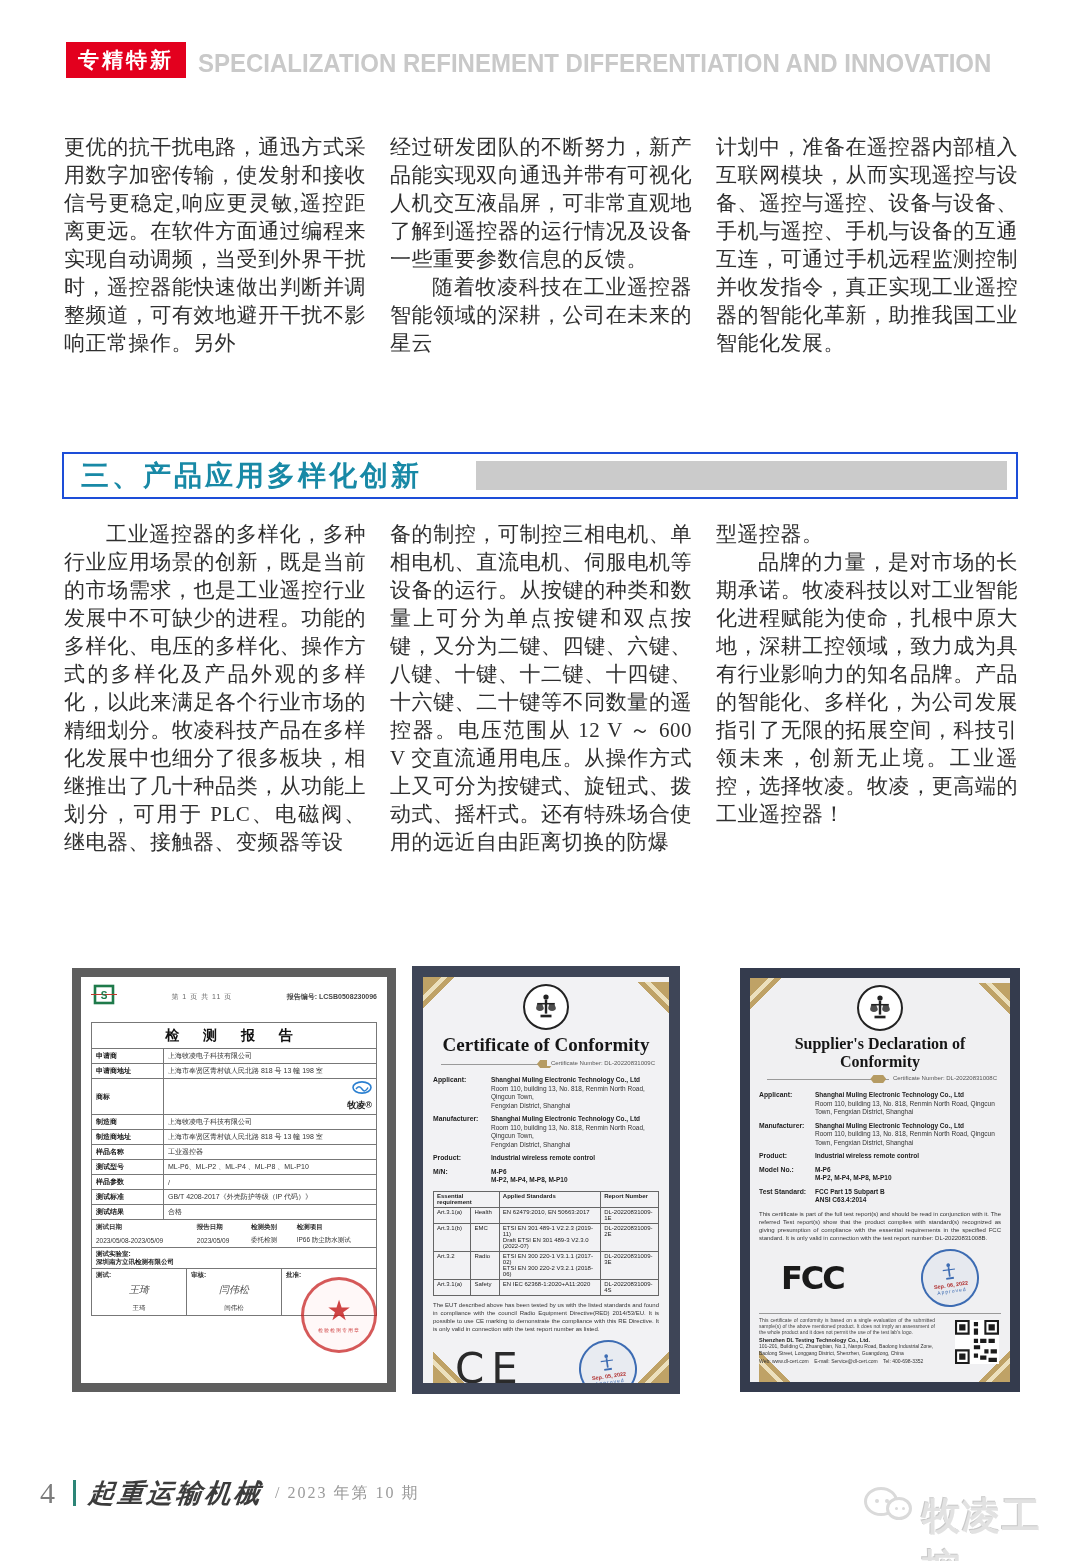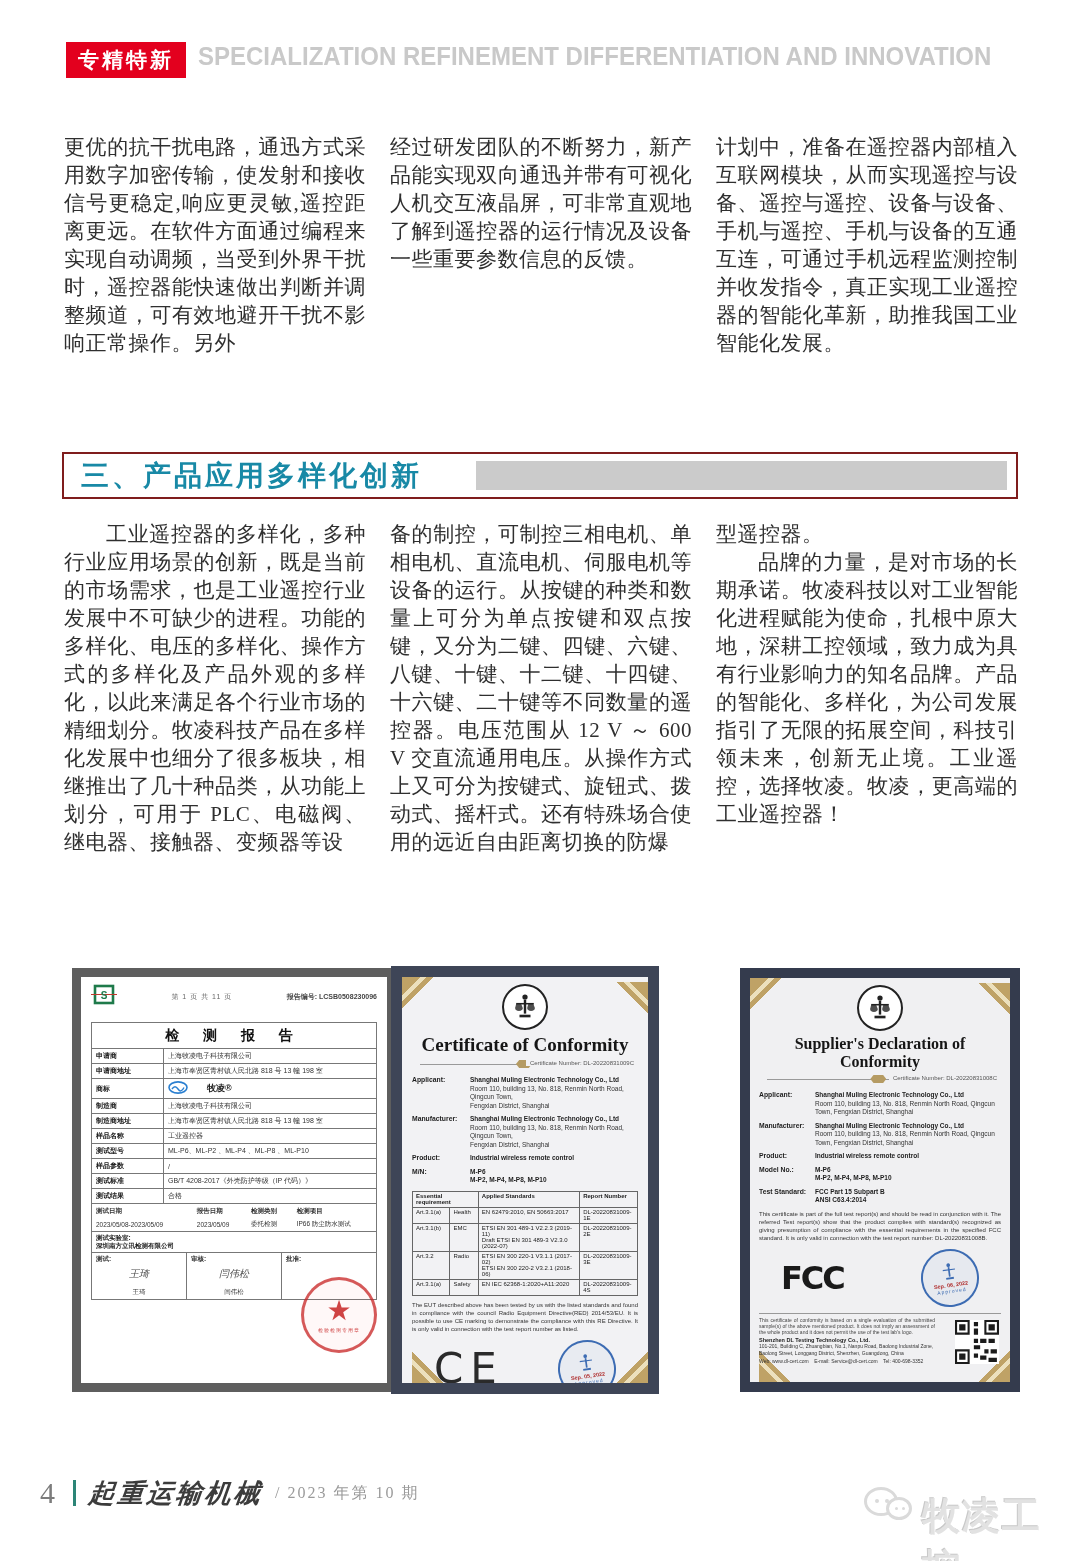--- a/index.html
+++ b/index.html
@@ -1,58 +1,58 @@
 <!DOCTYPE html>
 <html><head>
 <meta charset="utf-8">
 <style>
   * { box-sizing: border-box; margin: 0; padding: 0; }
   body { background:#888; }
   .page { position:relative; width:1080px; height:1561px; background:#ffffff; margin:0 auto;
           font-family:"Liberation Serif","DejaVu Serif",serif; overflow:hidden; }
 
   
-  .header { position:absolute; top:42px; left:66px; display:flex; align-items:flex-start; gap:12px; }
+  .header { position:absolute; top:42px; left:66px; display:flex; align-items:flex-end; gap:12px; }
   .badge { background:#e3001e; color:#fff; font-family:"Liberation Sans","DejaVu Sans",sans-serif;
            font-weight:bold; font-size:21px; padding:4px 12px; letter-spacing:3px; }
   .htitle { color:#c9c9c9; font-family:"Liberation Sans","DejaVu Sans",sans-serif; font-weight:800;
             font-size:25px; letter-spacing:0px; transform:scaleX(.96); transform-origin:left; white-space:nowrap; }
 
   
   .cols { position:absolute; left:64px; width:954px; display:flex; gap:24px; }
   .cols.top { top:133px; }
   .cols.mid { top:520px; }
   .col { width:302px; font-size:21px; line-height:28px; color:#2f2f2f; text-align:justify; letter-spacing:.5px; }
   .col p { margin:0; }
   .ind { text-indent:2em; }
 
   
   .sec { position:absolute; top:452px; left:62px; width:956px; height:47px;
-         border:2px solid #7f1d1d; background:#fff; }
+         border:2px solid #1d4ed8; background:#fff; }
   .sec-title { position:absolute; left:17px; top:50%; transform:translateY(-50%); color:#1889a6;
                font-family:"Liberation Sans","DejaVu Sans",sans-serif; font-weight:bold; font-size:28px; letter-spacing:3px; white-space:nowrap; }
   .sec-bar { position:absolute; left:412px; right:9px; top:7px; bottom:7px; background:#cbcbcb; }
 
   
   .certs { position:absolute; top:966px; left:72px; width:948px; height:432px;
            font-family:"Liberation Sans","DejaVu Sans",sans-serif; }
   .cert { position:absolute; overflow:hidden; }
   #cert1 { left:0; top:2px; width:324px; height:424px; border:9px solid #5e5e5e; background:#fff; padding:8px 10px; }
-  #cert2 { left:319px; top:0; width:268px; height:428px; border:11px solid #3e4557; background:#f2f2f4; padding:5px 10px; }
+  #cert2 { left:340px; top:0; width:268px; height:428px; border:11px solid #3e4557; background:#f2f2f4; padding:5px 10px; }
   #cert3 { left:668px; top:2px; width:280px; height:424px; border:10px solid #343b4d; background:#f0f0f2; padding:5px 9px; }
 
   
   .c1-head { display:flex; justify-content:space-between; align-items:center; height:24px; }
   .c1-page { font-size:7px; color:#666; letter-spacing:1px; }
   .c1-no { font-size:7px; color:#444; font-weight:bold; }
   table.c1 { width:100%; border-collapse:collapse; margin-top:13px; }
   table.c1 td { border:1px solid #777; font-size:7px; color:#333; padding:2px 4px; height:15px; }
   .c1-title-cell { font-size:14px !important; font-weight:bold; letter-spacing:10px; text-align:center; height:26px !important; color:#111 !important; }
   .c1-lab { width:72px; font-weight:600; color:#222 !important; }
-  .c1-brand { display:flex; align-items:center; gap:19px; font-weight:bold; font-size:9px; color:#222; }
+  .c1-brand { display:flex; align-items:flex-end; gap:3px; font-weight:bold; font-size:9px; color:#222;flex-direction:column; }
   .c1-sumwrap { border:1px solid #777; border-top:none; }
   table.c1s { width:100%; border-collapse:collapse; }
   table.c1s td { font-size:6.5px; color:#333; padding:2px 4px; }
   table.c1s tr.h td { font-weight:bold; padding-top:3px; }
   .c1-labblock { border:1px solid #777; border-top:none; font-size:6.5px; font-weight:bold; color:#222; padding:2px 4px; line-height:8px; }
   table.c1g { width:100%; border-collapse:collapse; }
   table.c1g td { border:1px solid #777; border-top:none; font-size:6.5px; color:#333; padding:2px 4px; height:46px; vertical-align:top; position:relative; }
   .sig-label { font-weight:bold; font-size:6.5px; }
   .sig-script { position:absolute; left:0; right:0; top:14px; text-align:center; font-family:"Liberation Serif",serif; font-style:italic; font-size:10px; color:#4a4a4a; }
   .sig-name { position:absolute; left:0; right:0; bottom:2px; text-align:center; font-size:6.5px; }
@@ -131,20 +131,21 @@
     <div class="badge">专精特新</div>
     <div class="htitle">SPECIALIZATION REFINEMENT DIFFERENTIATION AND INNOVATION</div>
   </div>
 
   <div class="cols top">
     <div class="col">
       <p>更优的抗干扰电路，通迅方式采用数字加密传输，使发射和接收信号更稳定,响应更灵敏,遥控距离更远。在软件方面通过编程来实现自动调频，当受到外界干扰时，遥控器能快速做出判断并调整频道，可有效地避开干扰不影响正常操作。另外</p>
     </div>
     <div class="col">
       <p>经过研发团队的不断努力，新产品能实现双向通迅并带有可视化人机交互液晶屏，可非常直观地了解到遥控器的运行情况及设备一些重要参数信息的反馈。</p>
+      <p class="ind">随着牧凌科技在工业遥控器智能领域的深耕，公司在未来的星云</p>
     </div>
     <div class="col">
       <p>计划中，准备在遥控器内部植入互联网模块，从而实现遥控与设备、遥控与遥控、设备与设备、手机与遥控、手机与设备的互通互连，可通过手机远程监测控制并收发指令，真正实现工业遥控器的智能化革新，助推我国工业智能化发展。</p>
     </div>
   </div>
 
   <div class="sec">
     <div class="sec-title">三、产品应用多样化创新</div>
     <div class="sec-bar"></div>
   </div>

